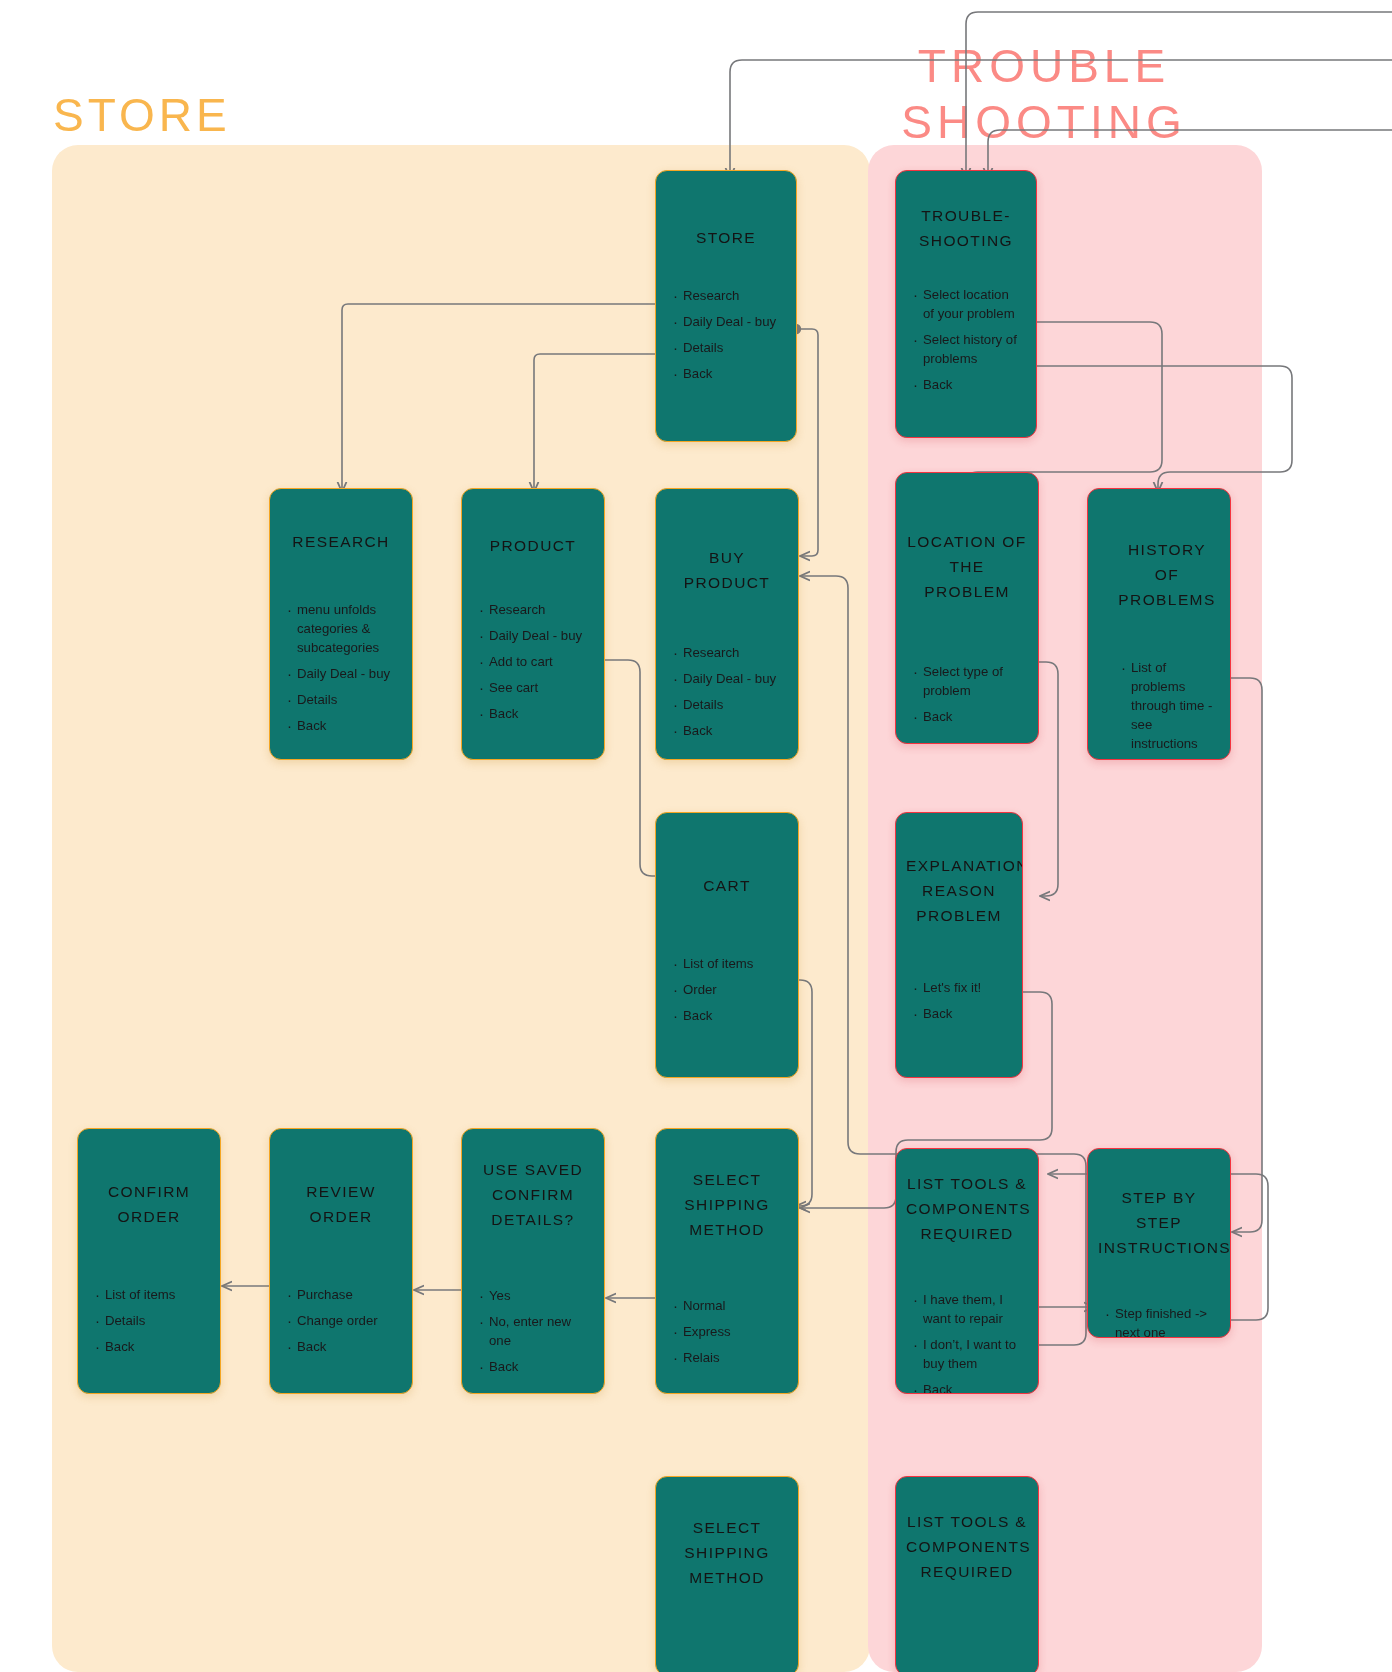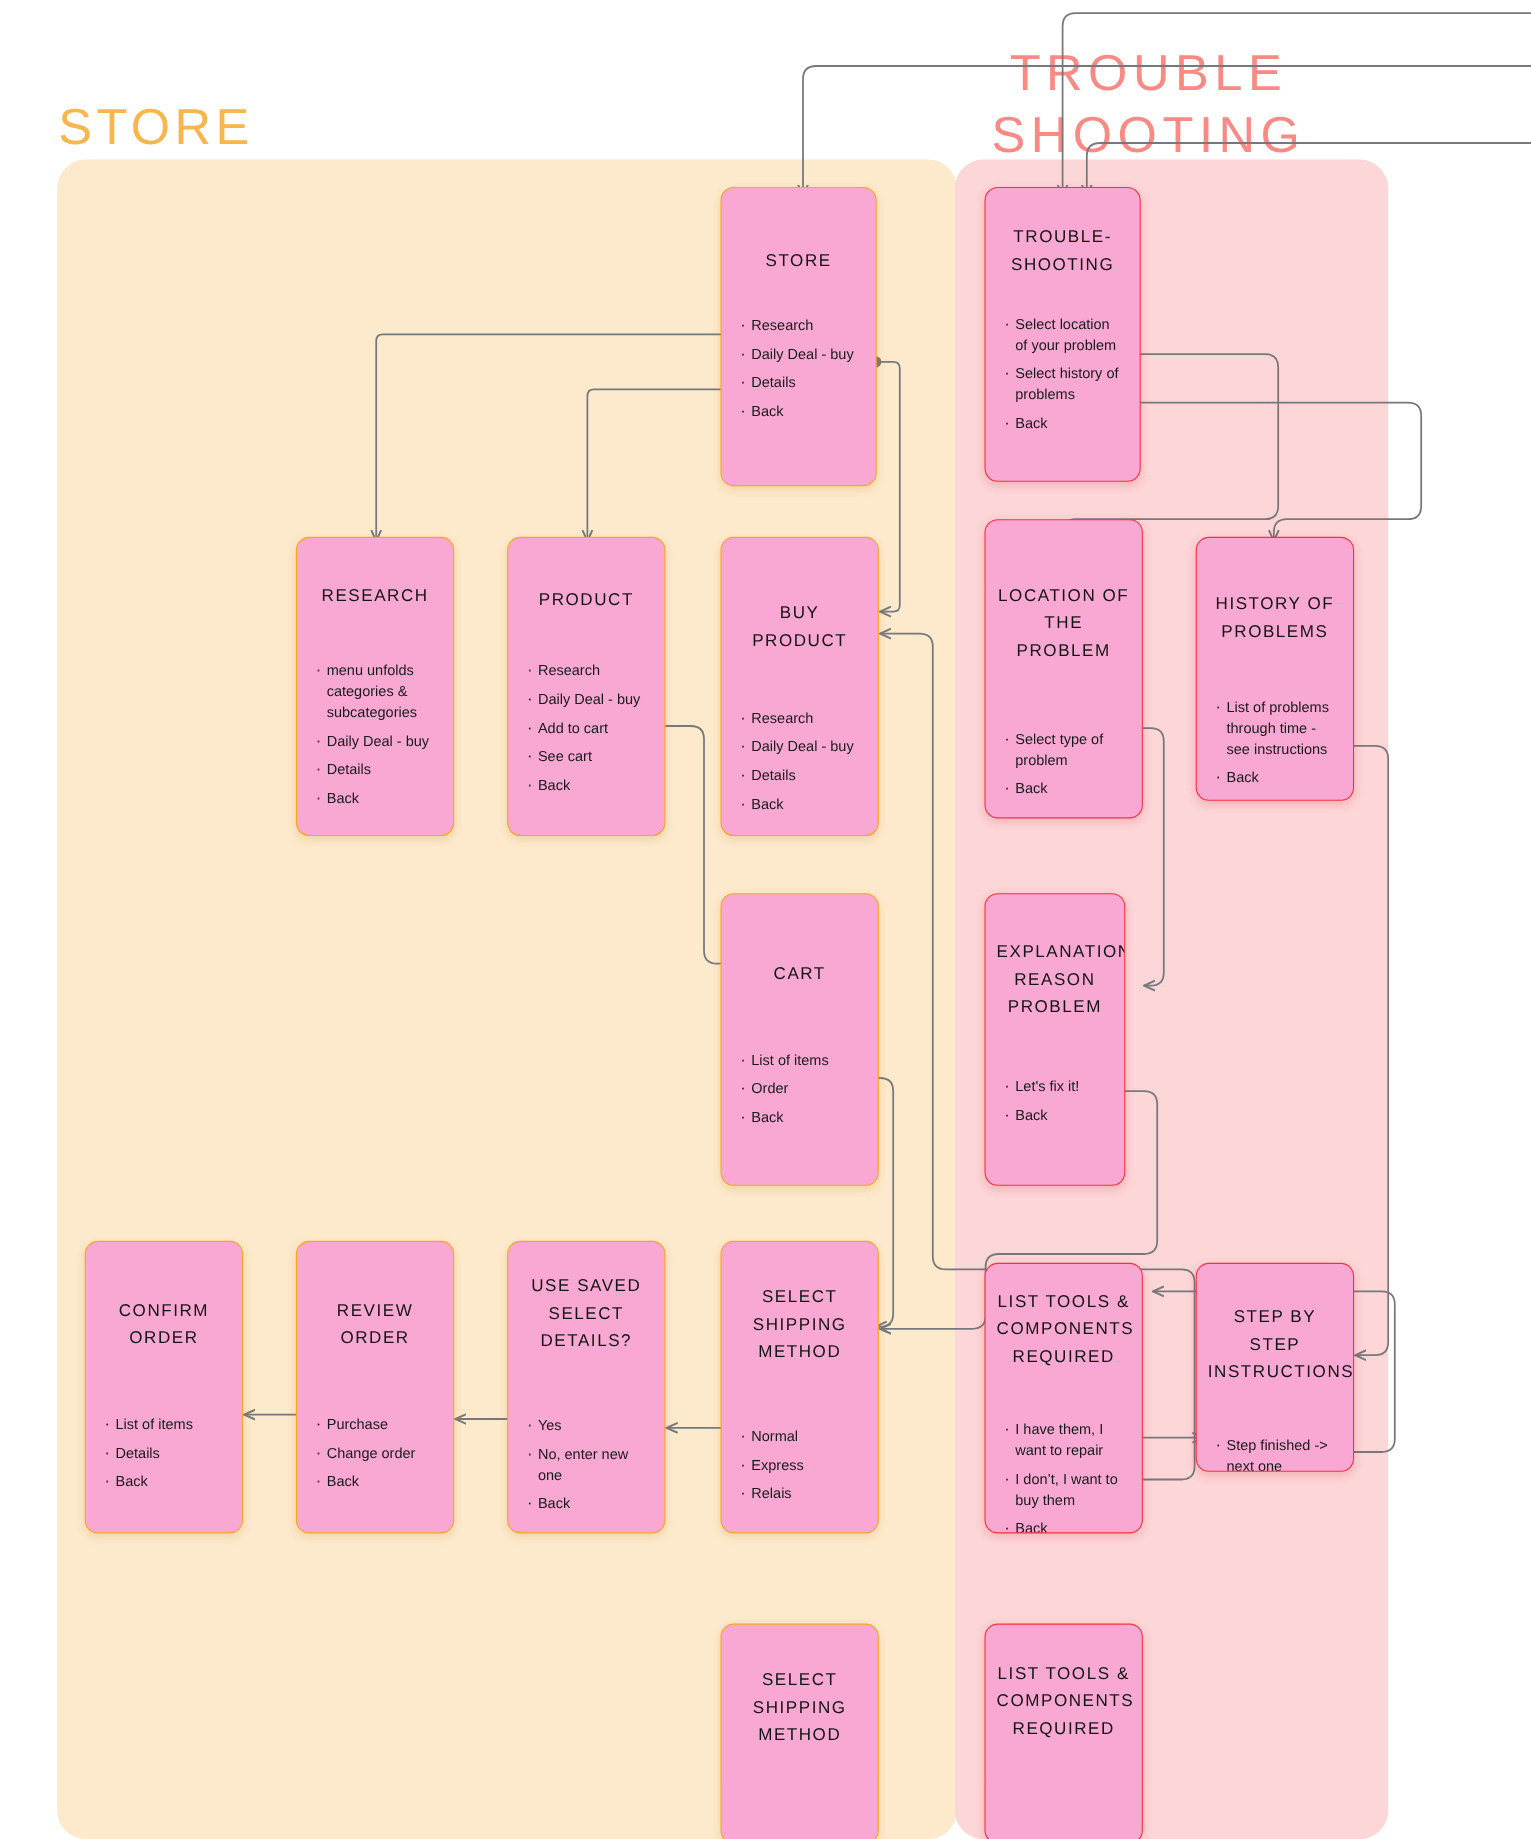--- a/index.html
+++ b/index.html
@@ -58,21 +58,21 @@
     left:0; top:0;
     width:1392px; height:1672px;
     pointer-events:none;
   }
   #wires path{ fill:none; stroke:#77787b; stroke-width:1.6; }
   #wires circle{ fill:#77787b; }
 
   
   .card{
     position:absolute;
-    background:#f9a8d4;
+    background:#0f766e;
     border-radius:12px;
     box-sizing:border-box;
     overflow:hidden;
   }
   .card.orange{ border:1.6px solid #f5a623; box-shadow:0 3px 9px rgba(190,130,30,.22); }
   .card.red{    border:1.6px solid #f5333f; box-shadow:0 3px 9px rgba(200,40,50,.20); }
 
   .card .ttl{
     text-align:center;
     font-size:15.5px;
@@ -231,21 +231,21 @@
 
   <div class="card red" style="left:895px; top:472px; width:144px; height:272px;">
     <div class="ttl" style="margin-top:56px;">LOCATION OF
 THE PROBLEM</div>
     <ul style="margin-top:58px;">
       <li>Select type of problem</li>
       <li>Back</li>
     </ul>
   </div>
 
-  <div class="card red" style="left:1087px; top:488px; width:144px; height:240px;">
+  <div class="card red" style="left:1087px; top:488px; width:144px; height:272px;padding-left:16px;">
     <div class="ttl" style="margin-top:48px;">HISTORY OF
 PROBLEMS</div>
     <ul style="margin-top:46px;">
       <li>List of problems through time - see instructions</li>
       <li>Back</li>
     </ul>
   </div>
 
   <div class="card orange" style="left:655px; top:812px; width:144px; height:266px;">
     <div class="ttl" style="margin-top:60px;">CART</div>
@@ -281,21 +281,21 @@
 ORDER</div>
     <ul style="margin-top:56px;">
       <li>Purchase</li>
       <li>Change order</li>
       <li>Back</li>
     </ul>
   </div>
 
   <div class="card orange" style="left:461px; top:1128px; width:144px; height:266px;">
     <div class="ttl" style="margin-top:28px;">USE SAVED
-SELECT
+CONFIRM
 DETAILS?</div>
     <ul style="margin-top:54px;">
       <li>Yes</li>
       <li>No, enter new one</li>
       <li>Back</li>
     </ul>
   </div>
 
   <div class="card orange" style="left:655px; top:1128px; width:144px; height:266px;">
     <div class="ttl" style="margin-top:38px;">SELECT

